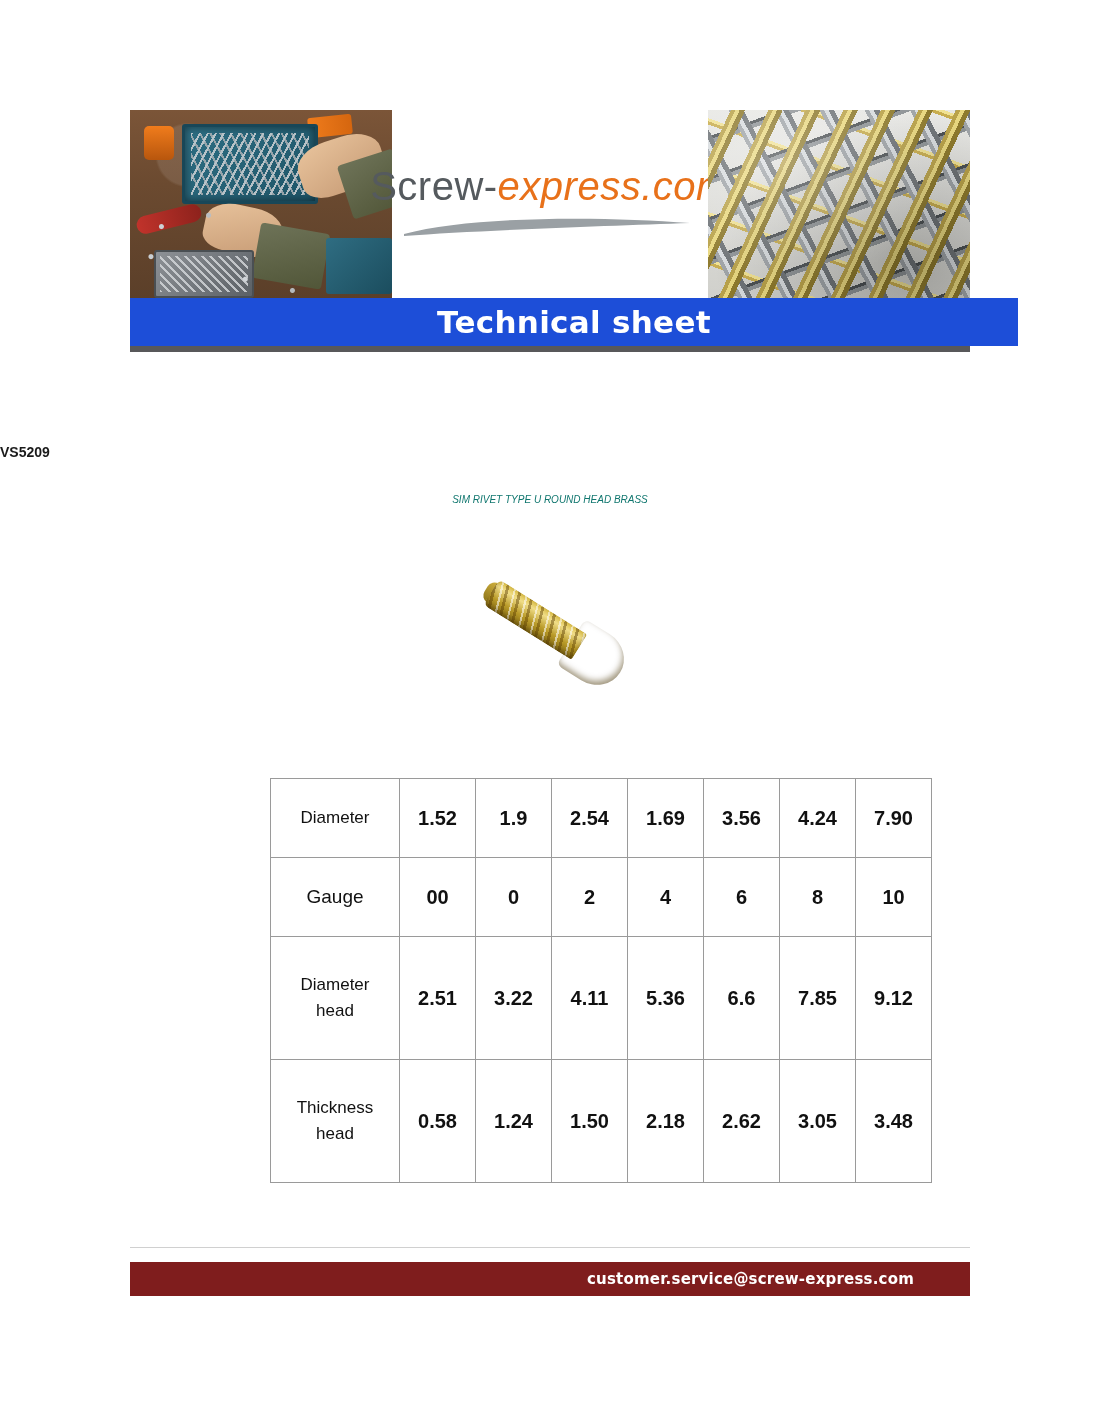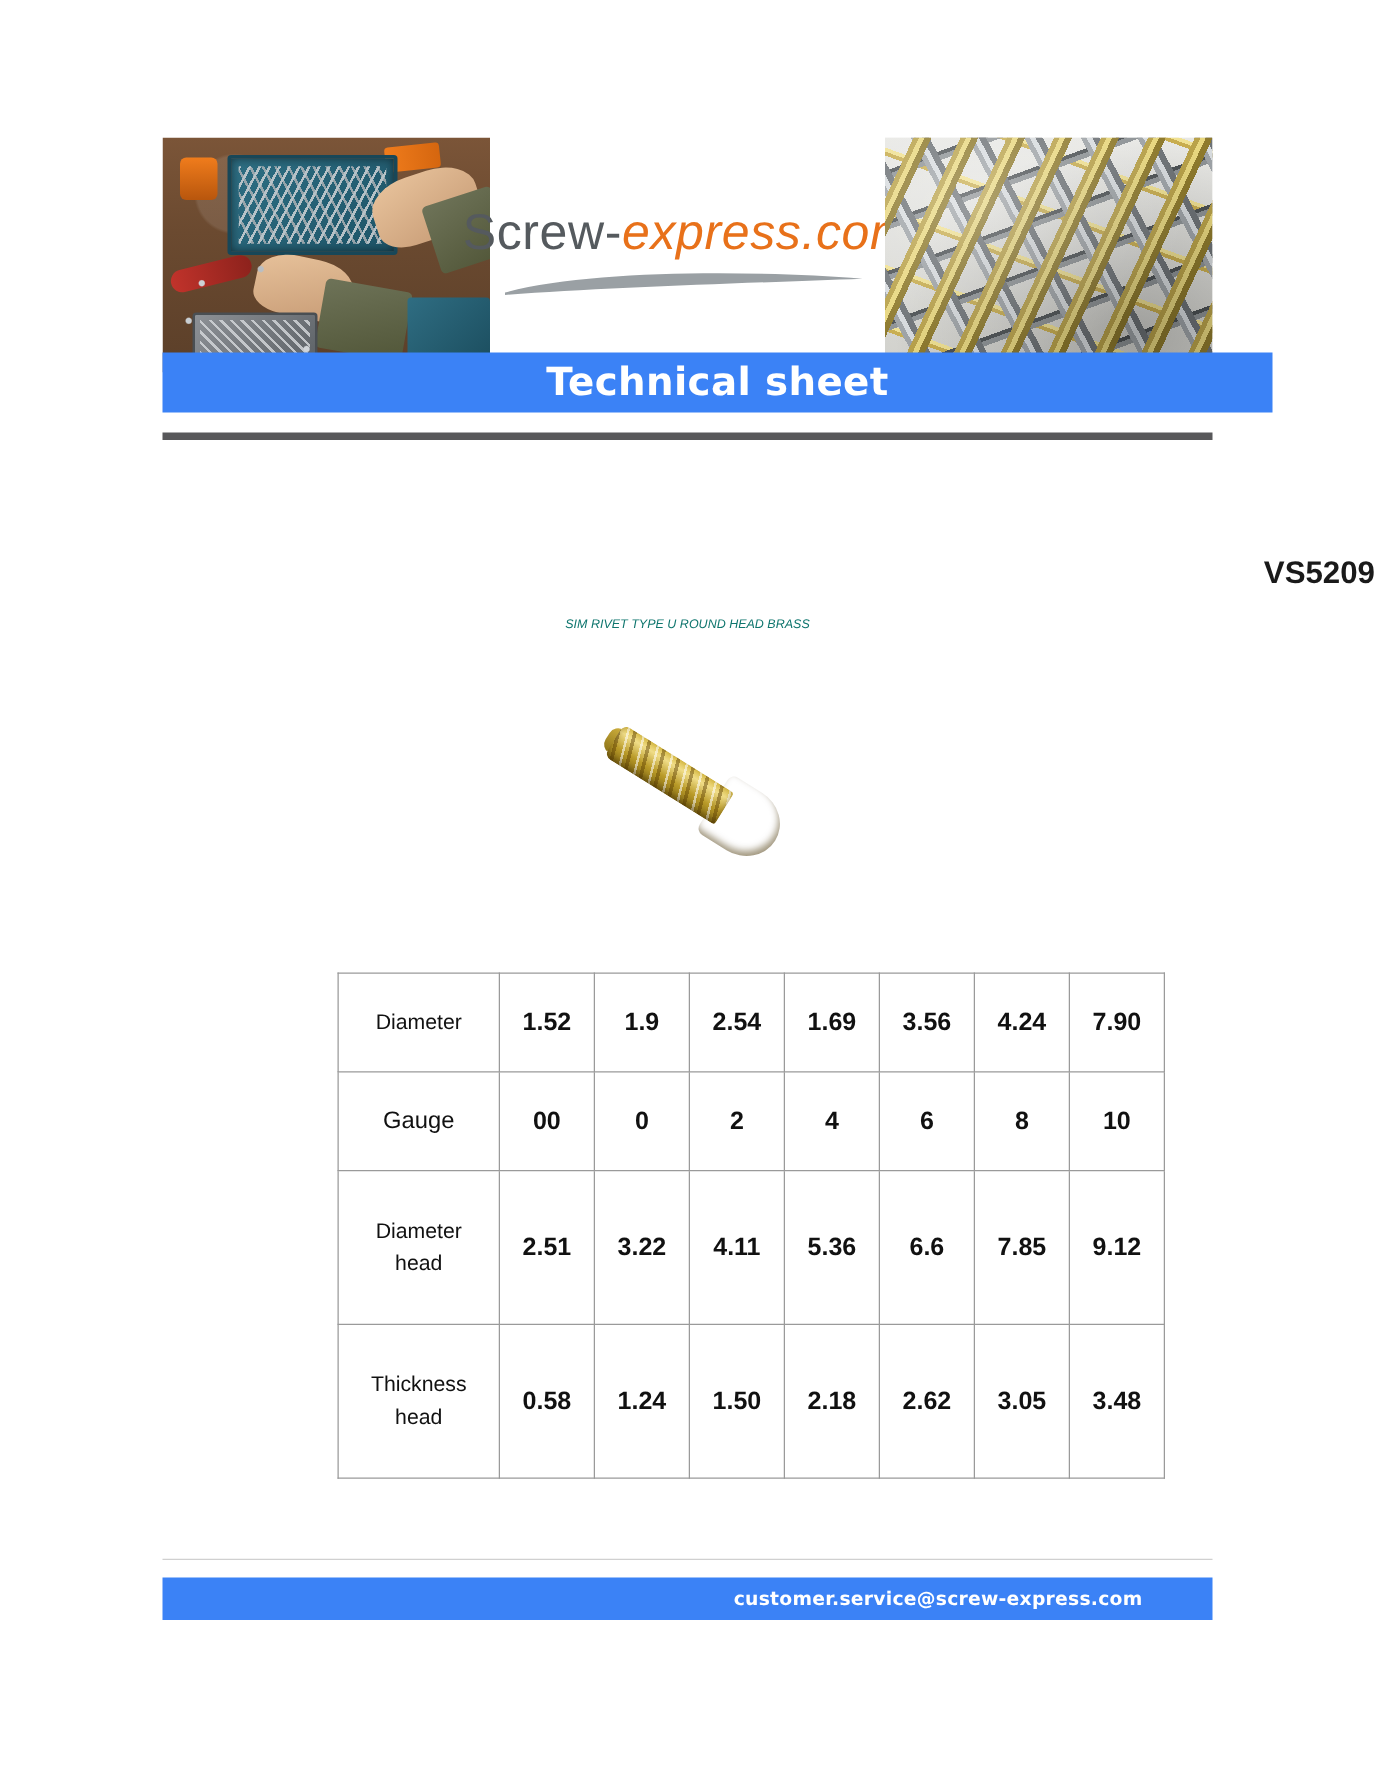--- a/index.html
+++ b/index.html
@@ -170,24 +170,24 @@
     position: absolute; left: 0; top: 0; right: 0; bottom: 0;
     background:
       radial-gradient(ellipse at 30% 30%, rgba(255,255,255,.30), rgba(0,0,0,0) 60%),
       radial-gradient(ellipse at 75% 80%, rgba(0,0,0,.25), rgba(0,0,0,0) 65%);
   }
 
   
   .title-bar {
     position: absolute;
     left: 0;
-    top: 172px;
+    top: 188px;
     width: 888px;
     height: 48px;
-    background: #3b82f6;
+    background: #1d4ed8;
     display: flex;
     align-items: center;
     justify-content: center;
   }
   .title-bar .title-text {
     color: #ffffff;
     font-size: 31px;
     font-weight: bold;
     letter-spacing: .3px;
     font-family: "DejaVu Sans", sans-serif;
@@ -199,22 +199,22 @@
     width: 840px;
     height: 6px;
     background: #58585a;
   }
 
   
   .product-code {
     position: absolute;
     left: 0; right: 0;
     top: 444px;
-    text-align: right;
-    font-size: 25px;
+    text-align: left;
+    font-size: 14px;
     font-weight: bold;
     color: #1a1a1a;
   }
   .product-desc {
     position: absolute;
     left: 0; right: 0;
     top: 494px;
     text-align: center;
     font-size: 10px;
     color: #0f766e;
@@ -307,21 +307,21 @@
   }
   .spec-table tr.tall td { height: 90px; }
 
   
   .footer-bar {
     position: absolute;
     left: 130px;
     top: 1262px;
     width: 840px;
     height: 34px;
-    background: #3b82f6;
+    background: #7f1d1d;
     display: flex;
     align-items: center;
     justify-content: flex-end;
   }
   .footer-bar .footer-email {
     color: #ffffff;
     font-size: 15px;
     font-weight: bold;
     font-family: "DejaVu Sans", sans-serif;
     margin-right: 56px;

